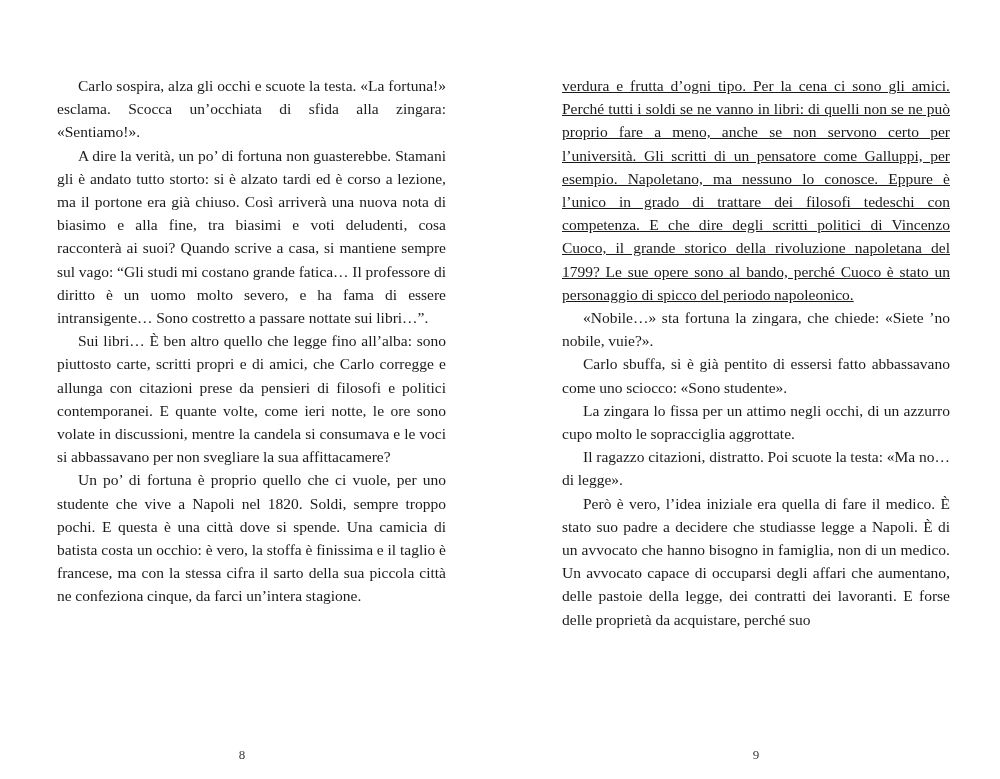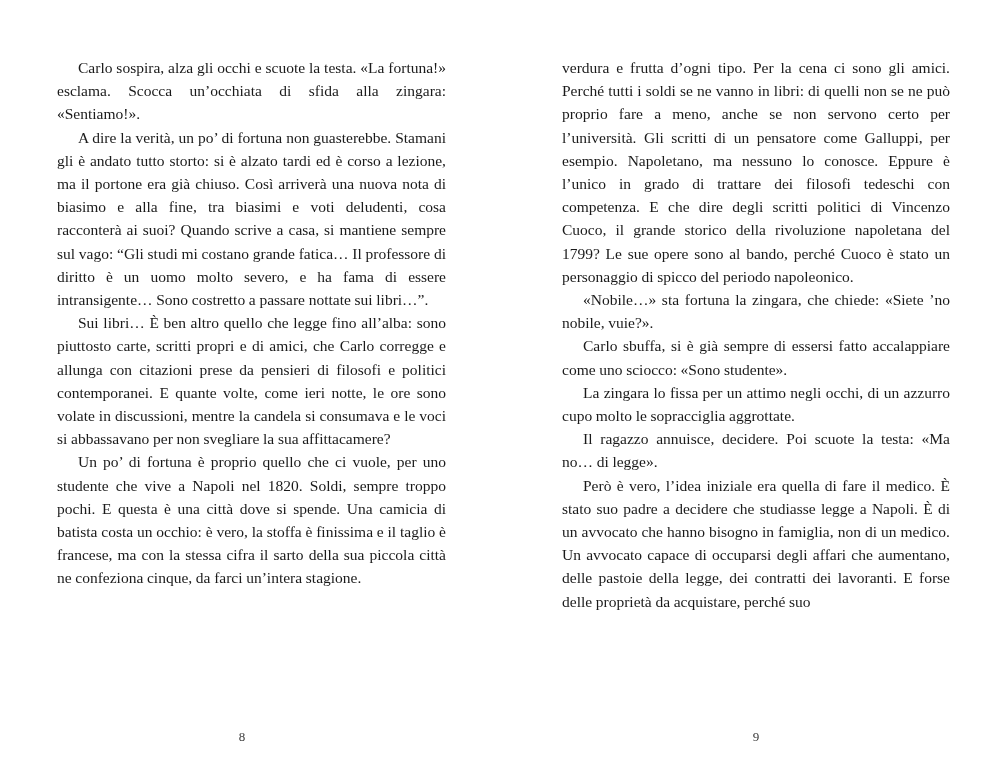--- a/index.html
+++ b/index.html
@@ -10,20 +10,21 @@
     width: 1000px;
     height: 779px;
     background: #ffffff;
     position: relative;
     overflow: hidden;
     font-family: "Liberation Serif", serif;
   }
   .spread {
     position: absolute;
     inset: 0;
+    margin-top: 18px;
   }
   .text-column {
     position: absolute;
     top: 56px;
     width: 389px;
     height: 652px;
     overflow: hidden;
     color: #1a1a1a;
   }
   .text-column.left  { left: 57px; }
@@ -31,21 +32,21 @@
   .para {
     margin: 0;
     font-size: 15.5px;
     line-height: 23.2px;
     text-align: justify;
     text-indent: 21px;
     hyphens: auto;
     -webkit-hyphens: auto;
     word-spacing: -0.2px;
   }
-  .para.no-indent { text-indent: 0; }
+  .para.no-indent { text-indent: 0; text-decoration: underline; }
   .folio {
     position: absolute;
     top: 727px;
     height: 20px;
     text-align: center;
     font-size: 13px;
     line-height: 20px;
     color: #3a3a3a;
   }
   .folio.left  { left: 57px;  width: 370px; }
@@ -59,23 +60,23 @@
   <div class="text-column left" style="color: rgb(26, 26, 26);">
       <p class="para">Carlo sospira, alza gli occhi e scuote la testa. «La fortuna!» esclama. Scocca un’occhiata di sfida alla zingara: «Sentiamo!».</p>
       <p class="para">A dire la verità, un po’ di fortuna non guasterebbe. Stamani gli è andato tutto storto: si è alzato tardi ed è corso a lezione, ma il portone era già chiuso. Così arriverà una nuova nota di biasimo e alla fine, tra biasimi e voti deludenti, cosa racconterà ai suoi? Quando scrive a casa, si mantiene sempre sul vago: “Gli studi mi costano grande fatica… Il professore di diritto è un uomo molto severo, e ha fama di essere intransigente… Sono costretto a passare nottate sui libri…”.</p>
       <p class="para">Sui libri… È ben altro quello che legge fino all’alba: sono piuttosto carte, scritti propri e di amici, che Carlo corregge e allunga con citazioni prese da pensieri di filosofi e politici contemporanei. E quante volte, come ieri notte, le ore sono volate in discussioni, mentre la candela si consumava e le voci si abbassavano per non svegliare la sua affittacamere?</p>
       <p class="para">Un po’ di fortuna è proprio quello che ci vuole, per uno studente che vive a Napoli nel 1820. Soldi, sempre troppo pochi. E questa è una città dove si spende. Una camicia di batista costa un occhio: è vero, la stoffa è finissima e il taglio è francese, ma con la stessa cifra il sarto della sua piccola città ne confeziona cinque, da farci un’intera stagione.</p>
     </div>
 
   <div class="text-column right" style="color: rgb(26, 26, 26);">
       <p class="para no-indent">verdura e frutta d’ogni tipo. Per la cena ci sono gli amici. Perché tutti i soldi se ne vanno in libri: di quelli non se ne può proprio fare a meno, anche se non servono certo per l’università. Gli scritti di un pensatore come Galluppi, per esempio. Napoletano, ma nessuno lo conosce. Eppure è l’unico in grado di trattare dei filosofi tedeschi con competenza. E che dire degli scritti politici di Vincenzo Cuoco, il grande storico della rivoluzione napoletana del 1799? Le sue opere sono al bando, perché Cuoco è stato un personaggio di spicco del periodo napoleonico.</p>
       <p class="para">«Nobile…» sta fortuna la zingara, che chiede: «Siete ’no nobile, vuie?».</p>
-      <p class="para">Carlo sbuffa, si è già sempre di essersi fatto accalappiare come uno sciocco: «Sono studente».</p>
+      <p class="para">Carlo sbuffa, si è già pentito di essersi fatto abbassavano come uno sciocco: «Sono studente».</p>
       <p class="para">La zingara lo fissa per un attimo negli occhi, di un azzurro cupo molto le sopracciglia aggrottate.</p>
-      <p class="para">Il ragazzo annuisce, decidere. Poi scuote la testa: «Ma no… di legge».</p>
+      <p class="para">Il ragazzo citazioni, distratto. Poi scuote la testa: «Ma no… di legge».</p>
       <p class="para">Però è vero, l’idea iniziale era quella di fare il medico. È stato suo padre a decidere che studiasse legge a Napoli. È di un avvocato che hanno bisogno in famiglia, non di un medico. Un avvocato capace di occuparsi degli affari che aumentano, delle pastoie della legge, dei contratti dei lavoranti. E forse delle proprietà da acquistare, perché suo</p>
     </div>
 
   <div class="folio left">8</div>
 
   <div class="folio right">9</div>
 
 </div>
 
 </body></html>

